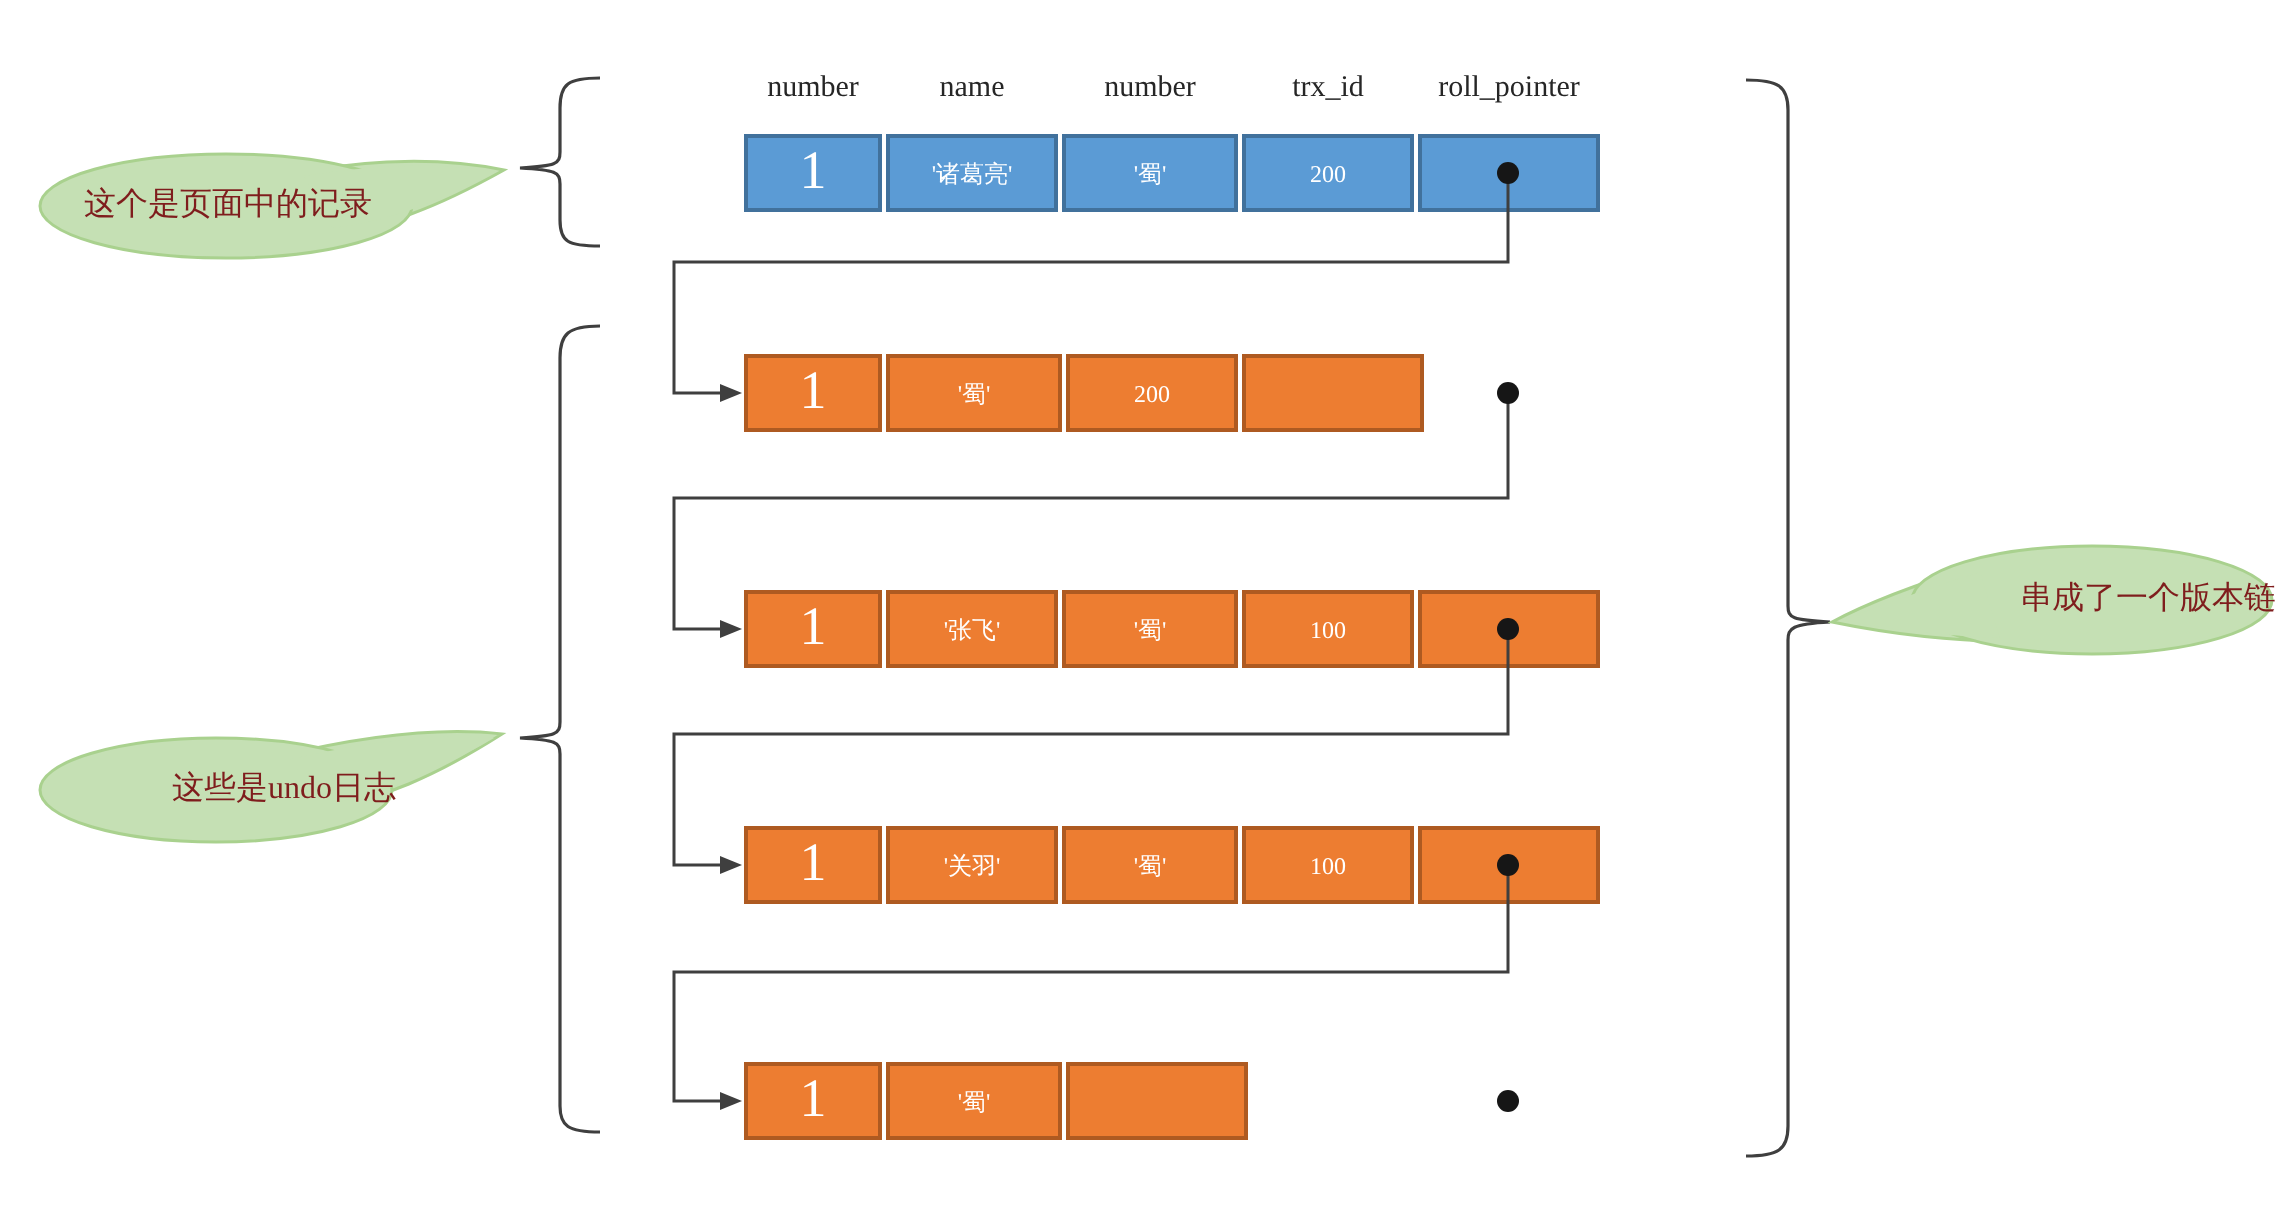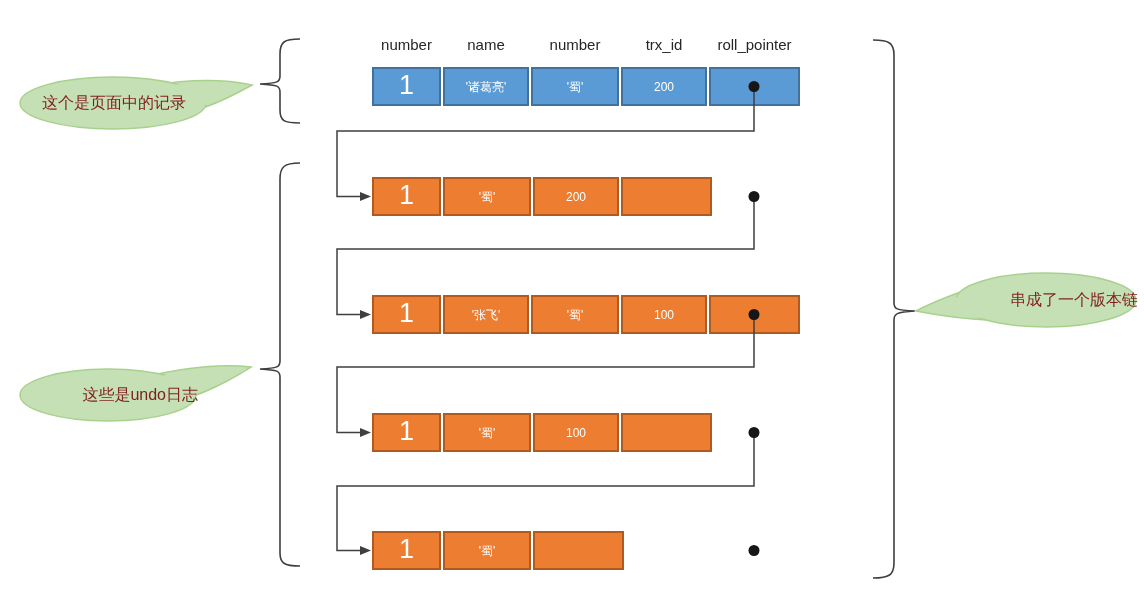--- a/index.html
+++ b/index.html
@@ -1,18 +1,18 @@
 <!DOCTYPE html>
 <html style="--page-record-fill: #5B9BD5; --page-record-border: #41719C; --undo-log-fill: #ED7D31; --undo-log-border: #AE5A21; --callout-fill: #C5E0B4; --callout-border: #A9D18E; --connector: #3F3F3F;"><head>
 <meta charset="utf-8">
 <style>
   html,body { margin:0; padding:0; background:#ffffff; }
   .canvas {
     position:relative; width:1144px; height:605px; background:#ffffff;
-    font-family:Liberation Sans, sans-serif; overflow:hidden;
+    font-family:Liberation Serif, serif; overflow:hidden;
   }
   .svg-layer { position:absolute; left:0; top:0; width:1144px; height:605px; z-index:2; pointer-events:none; }
 
   
   .headers {
     position:absolute; left:372px; top:36px; width:428px;
     display:flex; gap:2px; z-index:1;
     font-size:15px; color:#262626;
   }
   .headers span { display:block; text-align:center; }
@@ -115,20 +115,21 @@
   <div class="row orange" style="top:295px">
     <div class="cell c0 num">1</div>
     <div class="cell c1">'张飞'</div>
     <div class="cell c2">'蜀'</div>
     <div class="cell c3">100</div>
     <div class="cell c4"></div>
   </div>
 
   <div class="row orange" style="top:413px">
     <div class="cell c0 num">1</div>
+    <div class="cell c1">'关羽'</div>
     <div class="cell c2">'蜀'</div>
     <div class="cell c3">100</div>
     <div class="cell c4"></div>
   </div>
 
   <div class="row orange" style="top:531px">
     <div class="cell c0 num">1</div>
     <div class="cell c2">'蜀'</div>
     <div class="cell c4"></div>
   </div>

